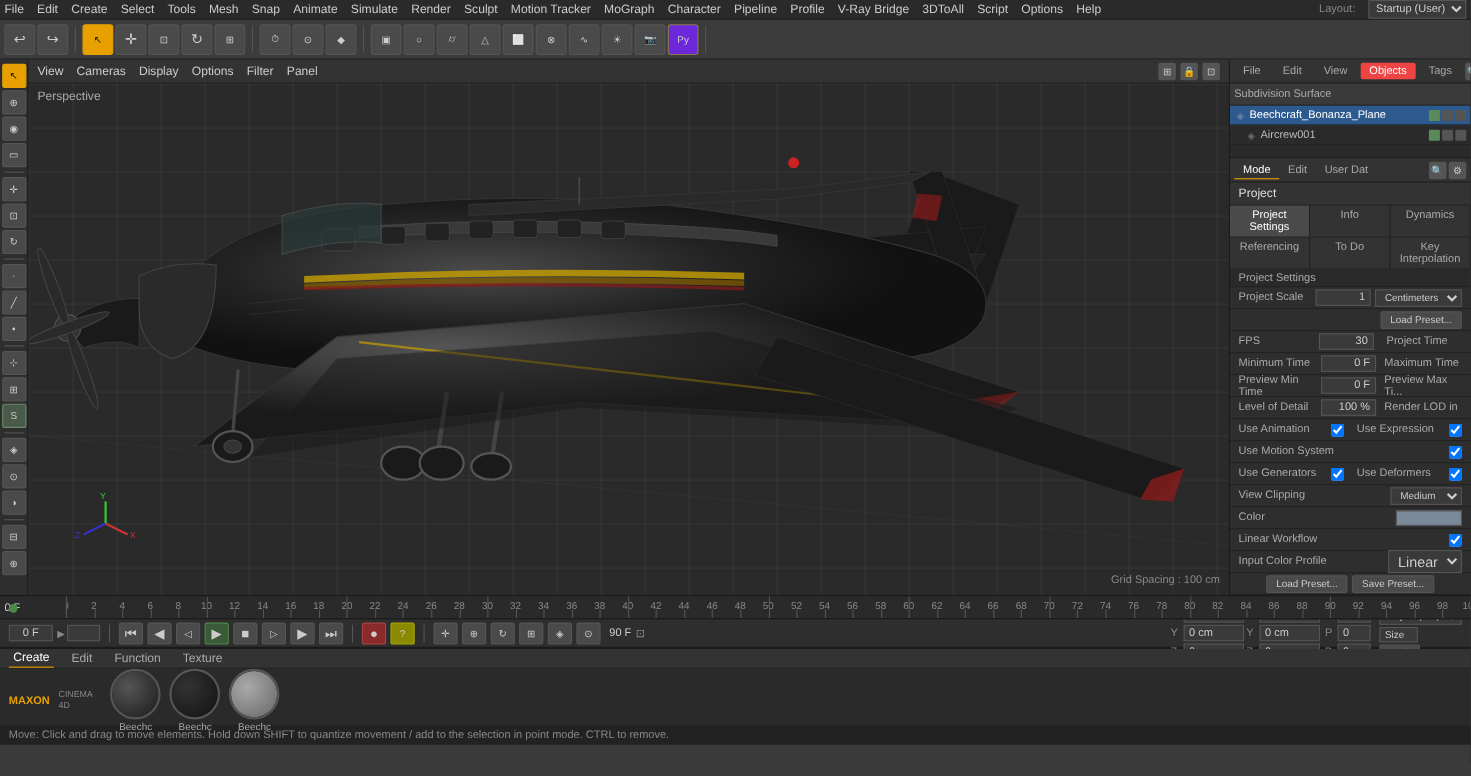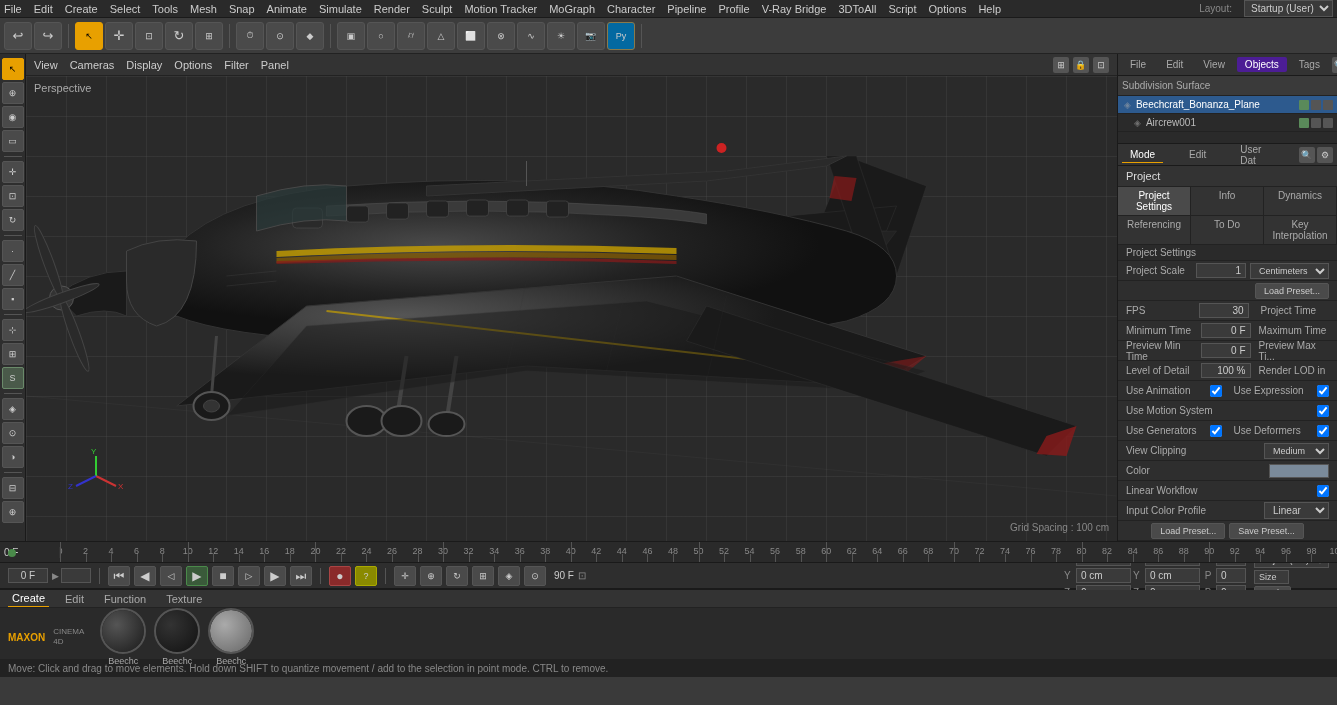--- a/index.html
+++ b/index.html
@@ -201,21 +201,21 @@
       gap: 4px;
       border-bottom: 1px solid #1a1a1a;
     }
     .rp-tab {
       padding: 2px 8px;
       font-size: 10px;
       color: #aaa;
       cursor: pointer;
       border-radius: 2px;
     }
-    .rp-tab.active { background: #4c1d95; color: #fff; text-align: right; }
+    .rp-tab.active { background: #ef4444; color: #fff; text-align: right; }
     #object-tree {
       flex: 1;
       overflow-y: auto;
       background: #2a2a2a;
     }
     .tree-header {
       height: 20px;
       background: #3a3a3a;
       display: flex;
       align-items: center;
@@ -254,21 +254,21 @@
     #properties-panel {
       background: #2e2e2e;
       border-top: 1px solid #1a1a1a;
     }
     #prop-header {
       height: 22px;
       background: #333;
       display: flex;
       align-items: center;
       padding: 0 4px;
-      gap: 18px;
+      gap: 0;
       border-bottom: 1px solid #1a1a1a;
     }
     .prop-tab {
       padding: 2px 8px;
       font-size: 10px;
       color: #aaa;
       cursor: pointer;
     }
     .prop-tab.active { color: #fff; border-bottom: 1px solid #e8a000; }
     #prop-title {
@@ -597,21 +597,21 @@
   <div class="toolbar-separator"></div>
   <div class="toolbar-btn" style="font-size:9px;">▣</div>
   <div class="toolbar-btn" style="font-size:9px;">○</div>
   <div class="toolbar-btn" style="font-size:9px;">⌭</div>
   <div class="toolbar-btn" style="font-size:9px;">△</div>
   <div class="toolbar-btn" style="font-size:9px;">⬜</div>
   <div class="toolbar-btn" style="font-size:9px;">⊗</div>
   <div class="toolbar-btn" style="font-size:9px;">∿</div>
   <div class="toolbar-btn" style="font-size:9px;">☀</div>
   <div class="toolbar-btn" style="font-size:9px;">📷</div>
-  <div class="toolbar-btn" style="font-size:9px; background:#0369a1; border-color:#8a7a4a;">Py</div>
+  <div class="toolbar-btn" style="font-size:9px; background:#6d28d9; border-color:#8a7a4a;">Py</div>
   <div class="toolbar-separator"></div>
 </div>
 
 <div id="main-area" style="height: 487px;">
 
   <div id="left-tools">
     <div class="tool-btn active" style="font-size:9px;">↖</div>
     <div class="tool-btn" style="font-size:9px;">⊕</div>
     <div class="tool-btn" style="font-size:9px;">◉</div>
     <div class="tool-btn" style="font-size:9px;">▭</div>
@@ -884,21 +884,21 @@
       <div class="prop-row">
         <span class="prop-label">Color</span>
         <div style="width:60px; height:14px; background:#7a8a9a; border:1px solid #555;"></div>
       </div>
       <div class="prop-row">
         <span class="prop-label">Linear Workflow</span>
         <input type="checkbox" class="prop-checkbox" checked="" style="">
       </div>
       <div class="prop-row">
         <span class="prop-label">Input Color Profile</span>
-        <select class="prop-dropdown" style="font-size:10px; min-width:65px;">
+        <select class="prop-dropdown" style="font-size:13px; min-width:65px;">
           <option>Linear</option>
         </select>
       </div>
       <div class="prop-row" style="gap:4px; justify-content:center;">
         <button class="prop-btn" style="font-size:9px;">Load Preset...</button>
         <button class="prop-btn" style="font-size:9px;">Save Preset...</button>
       </div>
     </div>
   </div>
 </div>

